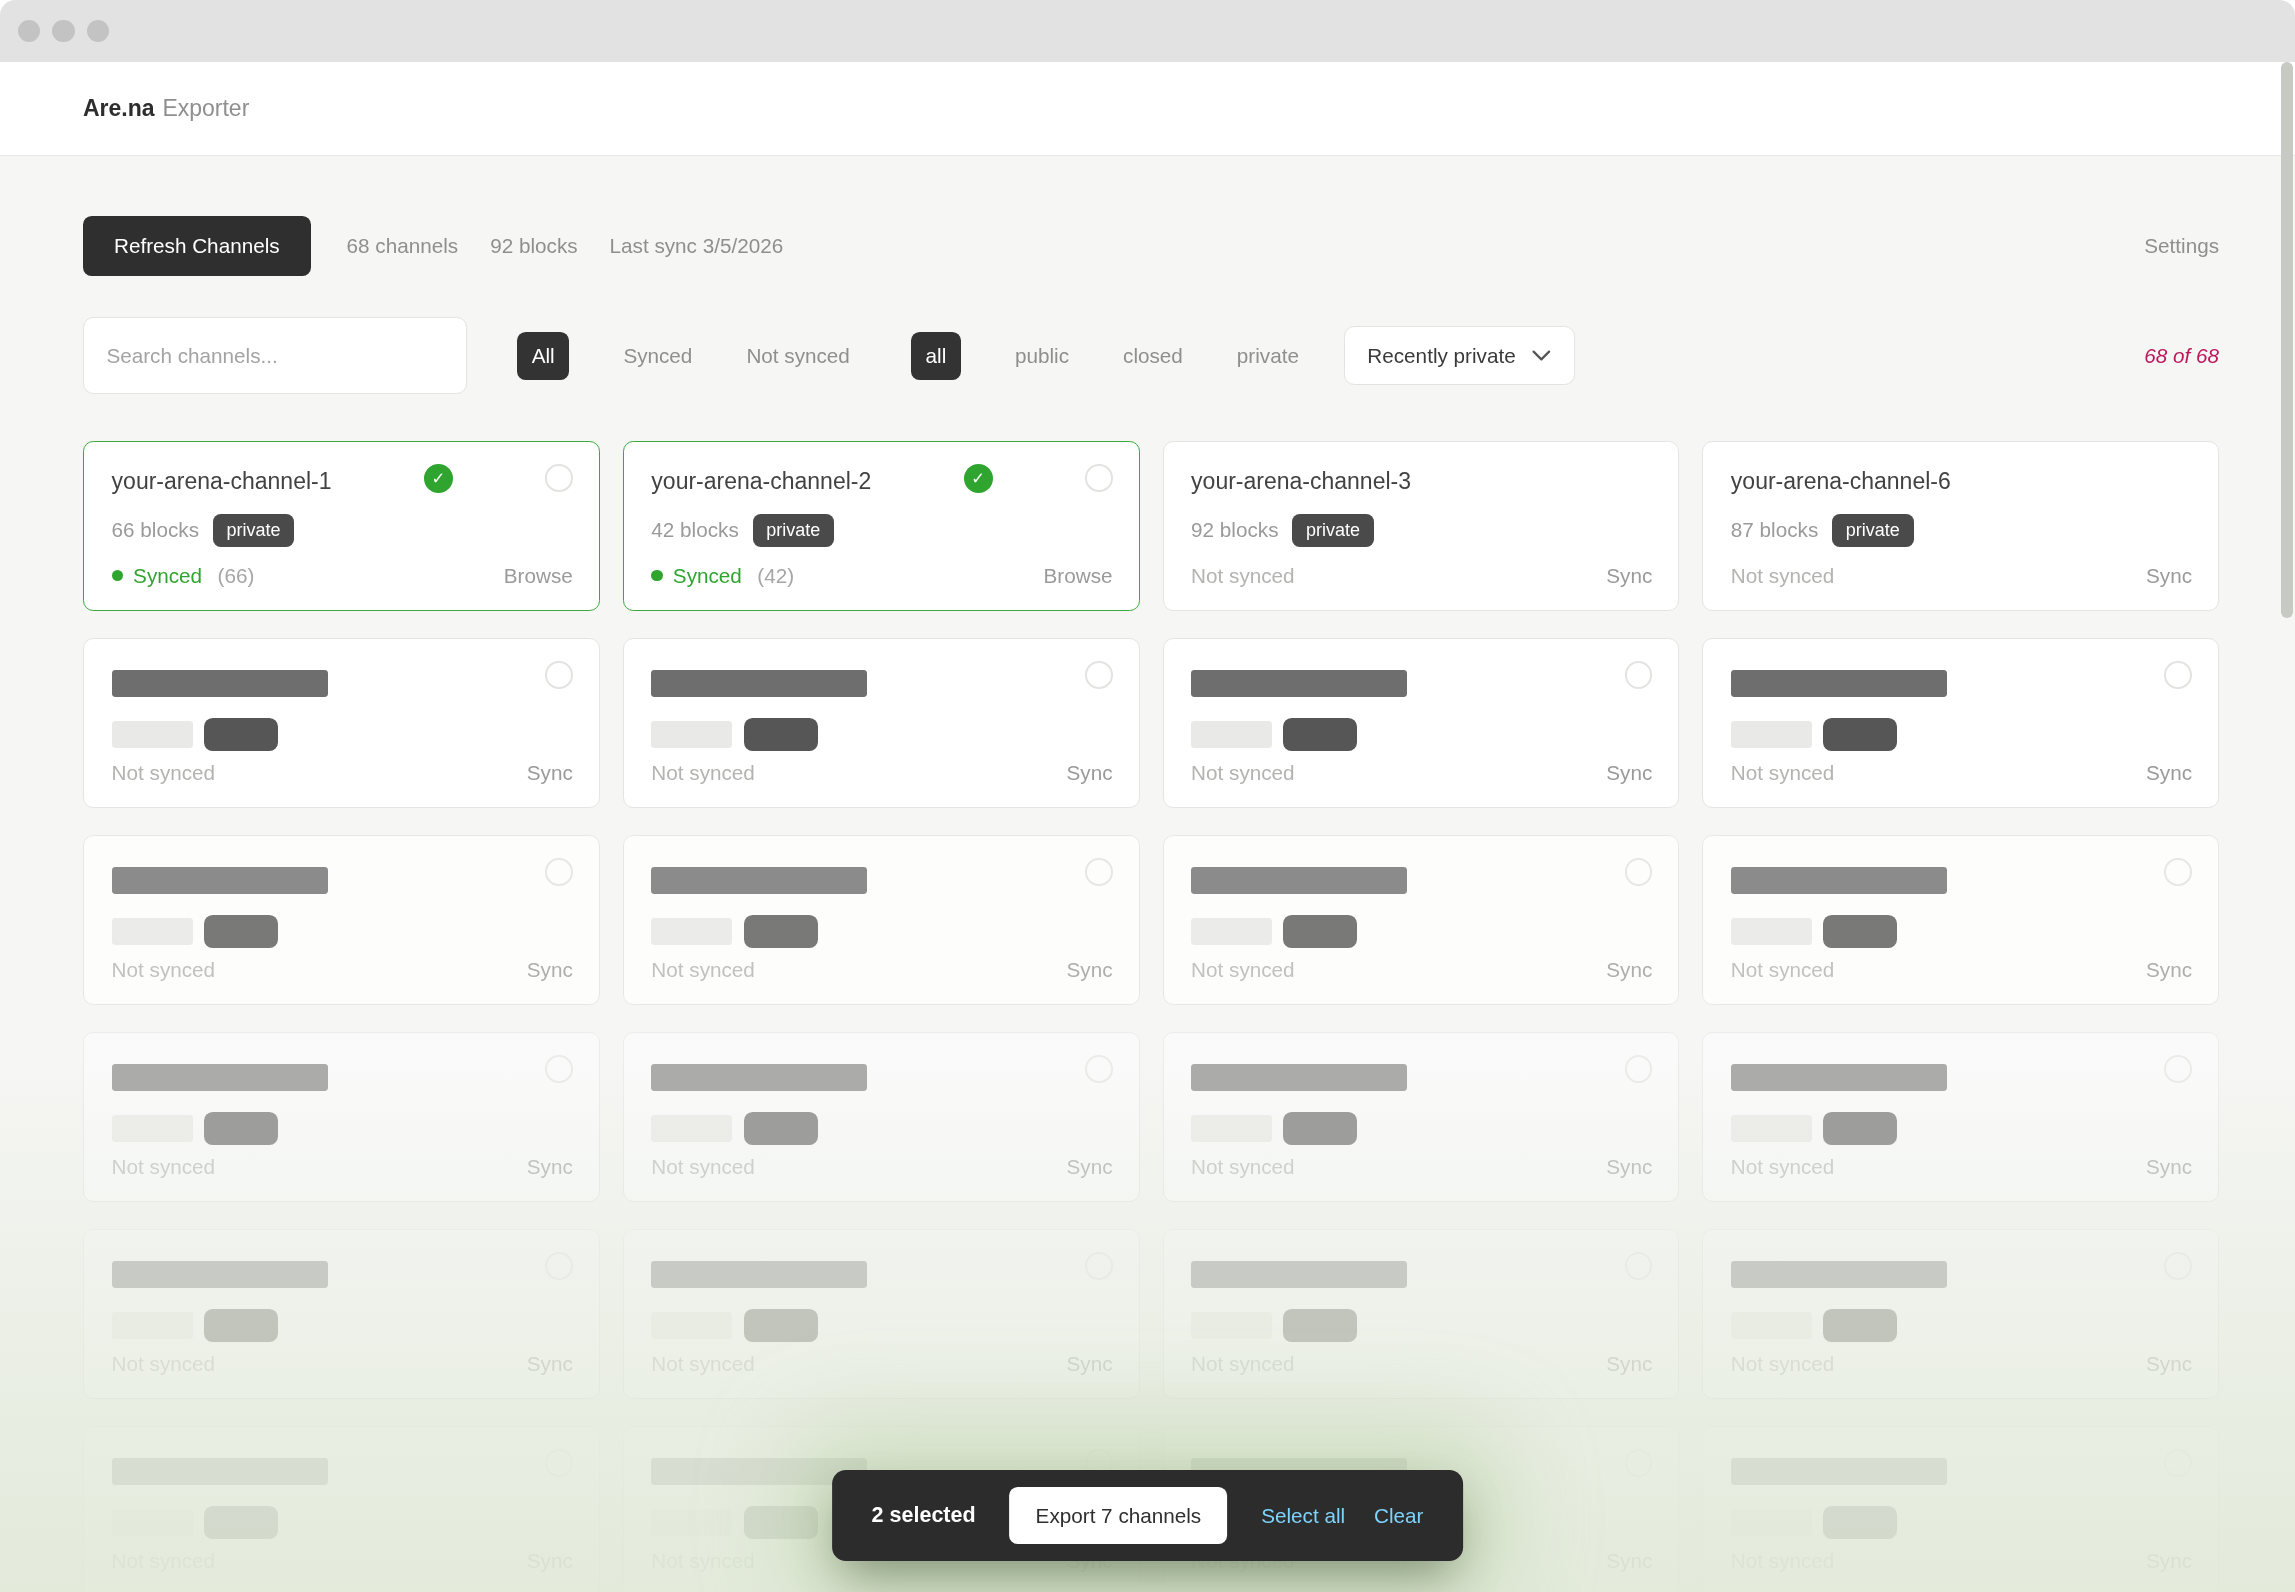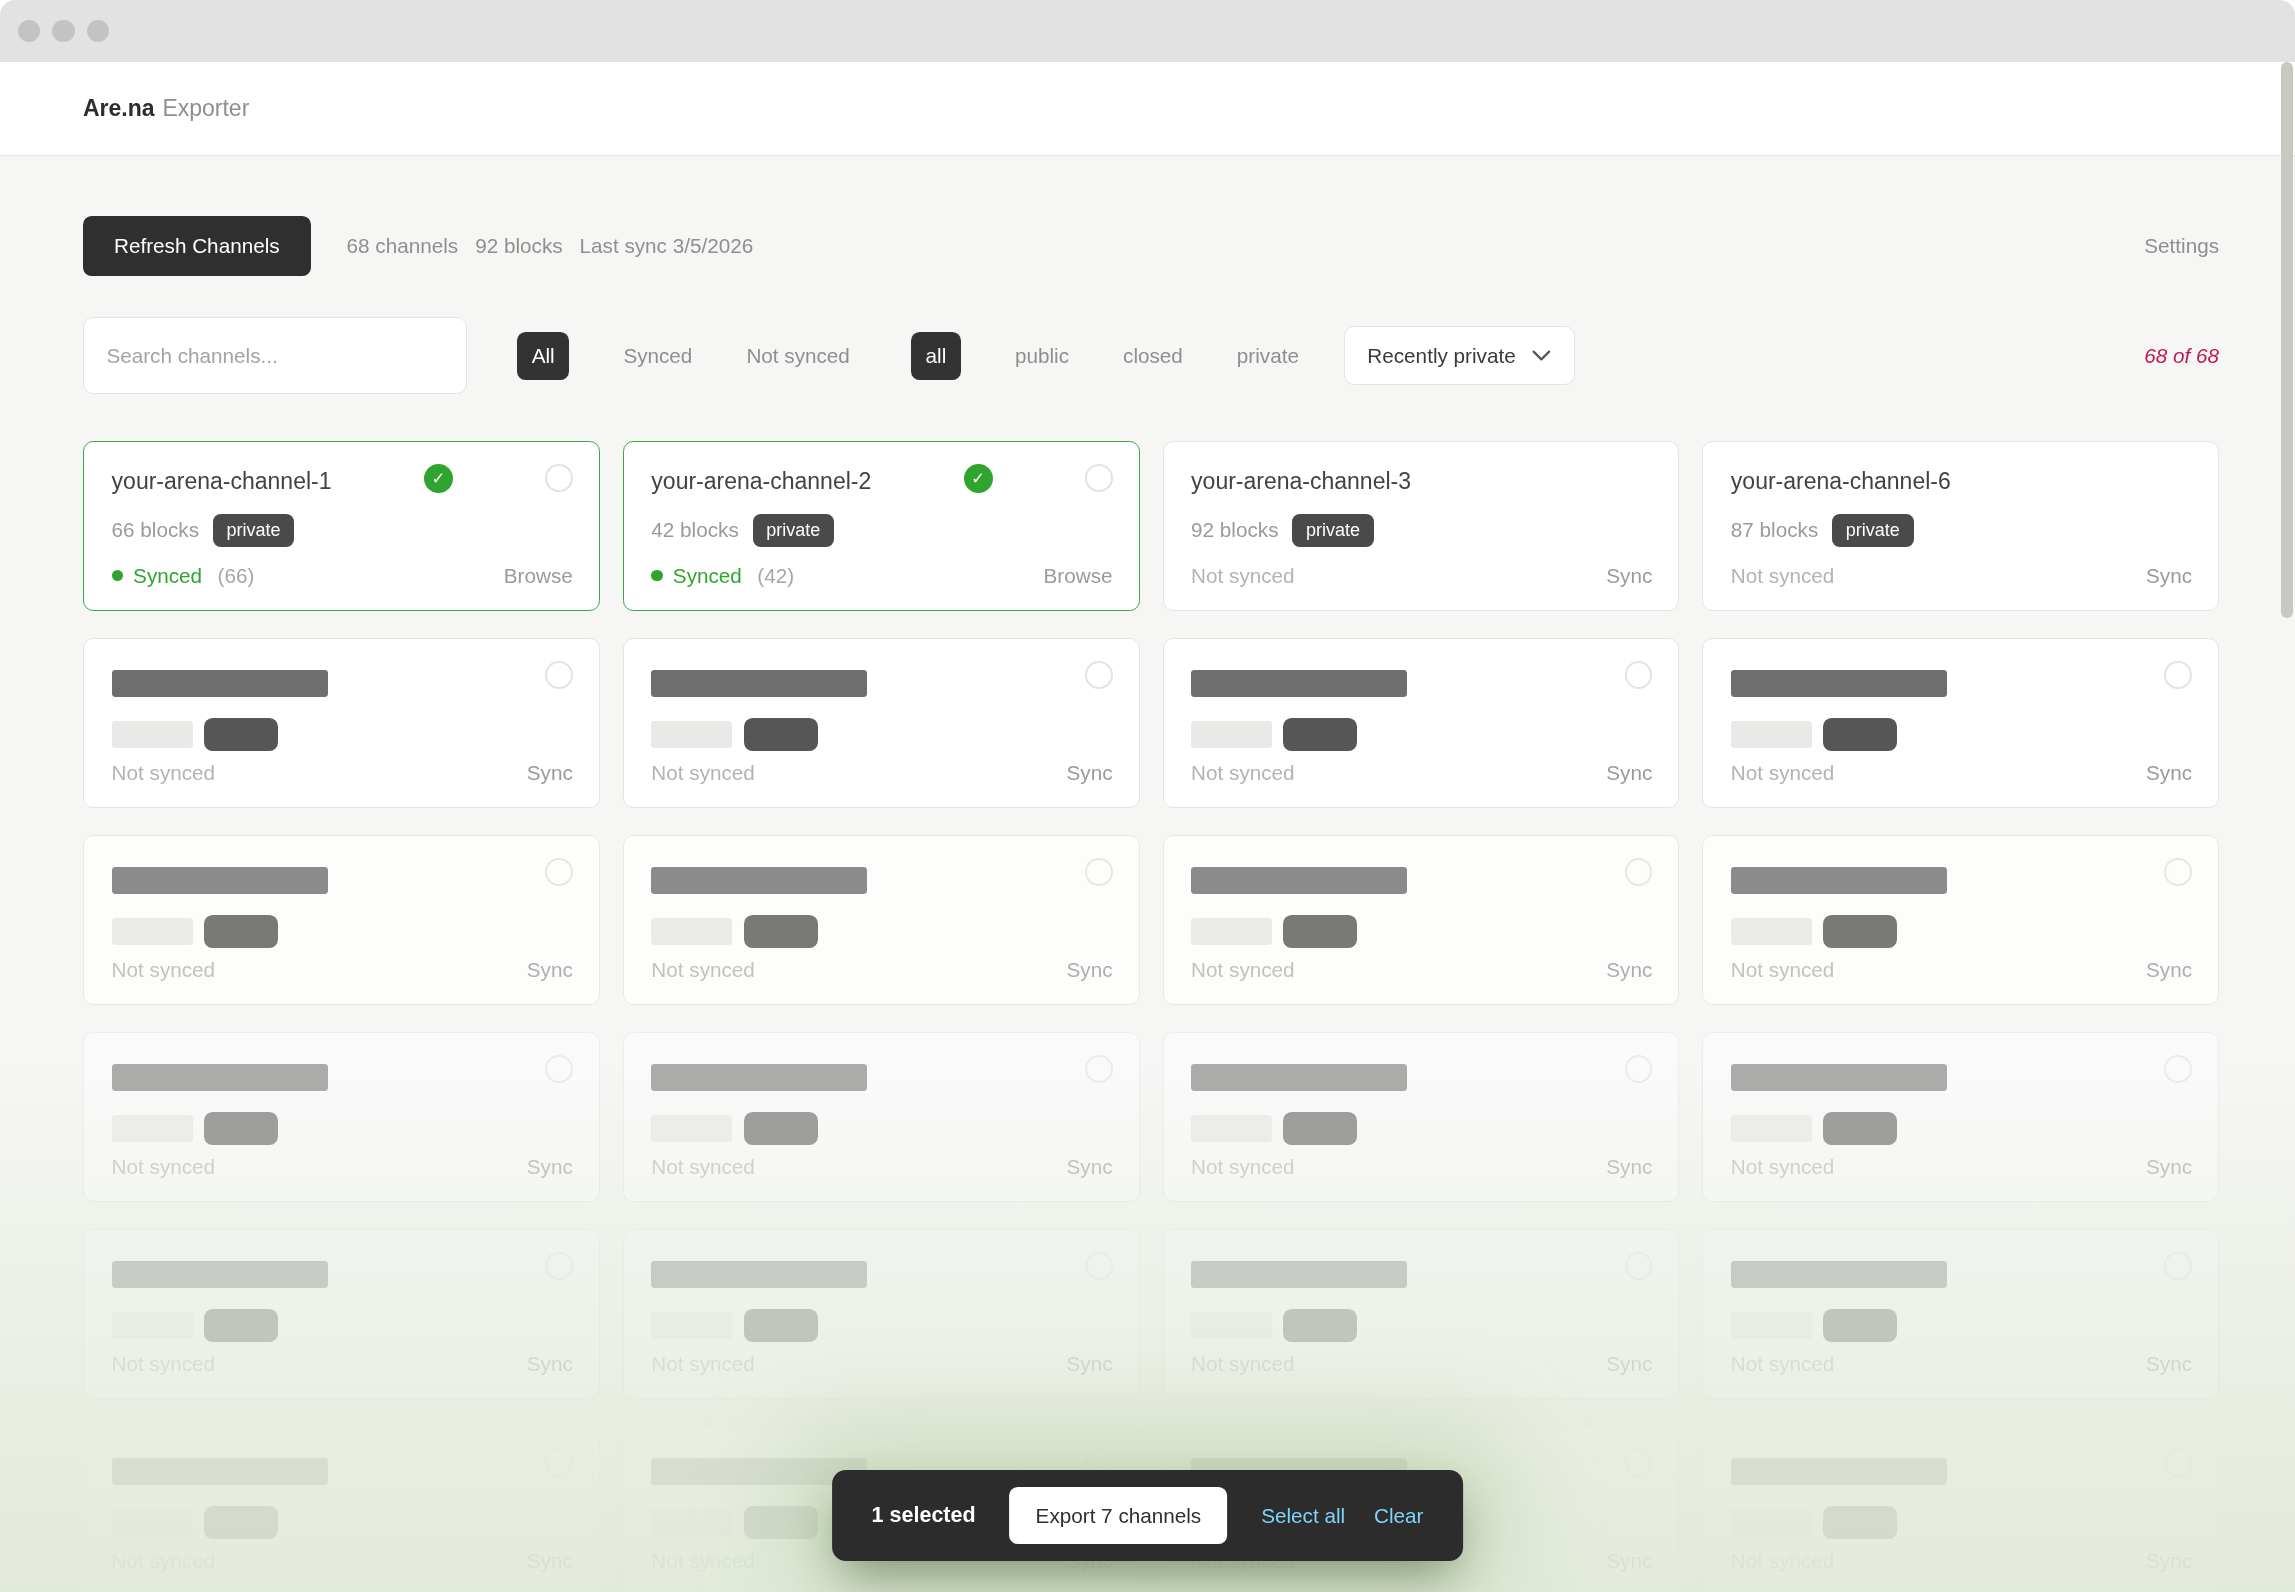--- a/index.html
+++ b/index.html
@@ -17,21 +17,21 @@
   
   .app-header{height:93px;background:#ffffff;border-bottom:1.7px solid #e8e8e6;display:flex;align-items:center;padding:0 83px;font-size:23px;}
   .brand-bold{font-weight:700;color:#2d2d2d;}
   .brand-rest{color:#8f8f8f;margin-left:7.8px;}
 
   .content{padding:0 76px 0 83px;}
 
   
   .toolbar{margin-top:60px;display:flex;align-items:center;}
   .btn-dark{height:60px;background:#2f2f2f;color:#ffffff;font-size:20.7px;border:none;border-radius:8.6px;padding:16px 31px;display:flex;align-items:center;cursor:pointer;font-family:inherit;}
-  .stats{display:flex;gap:17px;margin-left:36px;}
+  .stats{display:flex;gap:32px;margin-left:36px;}
   .stat{font-size:20.7px;color:#8f8f8f;}
   .spacer{flex:1;}
   .settings-link{font-size:20.7px;color:#8f8f8f;cursor:pointer;}
 
   
   .filter-row{margin-top:41px;display:flex;align-items:center;}
   .search{width:384px;height:77px;box-sizing:border-box;border:1.7px solid #e3e3e1;border-radius:10.3px;background:#ffffff;font-size:20.7px;color:#3a3a3a;padding:0 22.4px;outline:none;font-family:inherit;}
   .search::placeholder{color:#a3a3a3;}
   .chip-group{display:flex;align-items:center;gap:38px;margin-left:34px;}
   .chip-group.second{margin-left:45px;}
@@ -492,21 +492,21 @@
       <span class="st-not">Not synced</span>
       <span class="action">Sync</span>
     </div>
   </div>
       </div>
   </div>
 
   <div class="green-wash"></div>
 
   <div class="selection-bar">
-    <span class="sel-count">1 selected</span>
+    <span class="sel-count">2 selected</span>
     <button class="btn-export">Export 7 channels</button>
     <span class="bar-link">Select all</span>
     <span class="bar-link clear">Clear</span>
   </div>
 
   <div class="scroll-thumb"></div>
 </div>
 
 
 </body></html>

